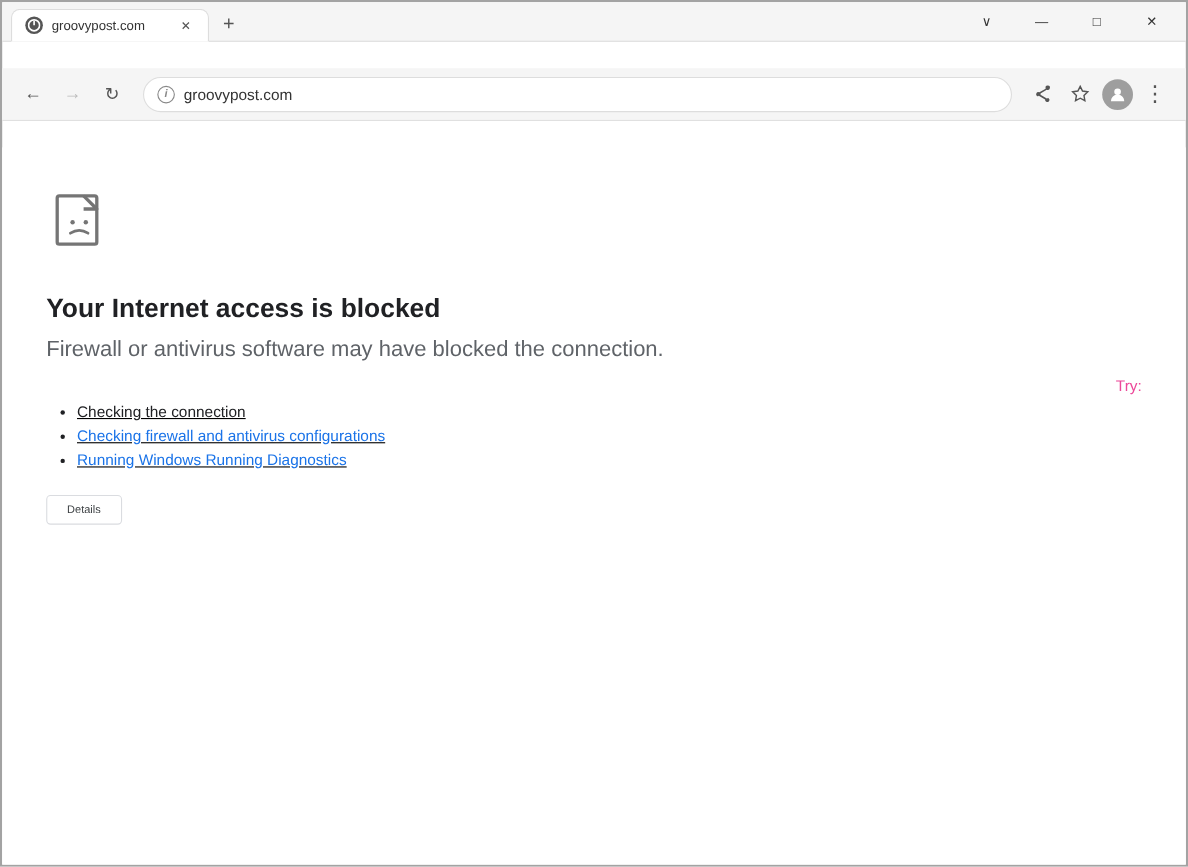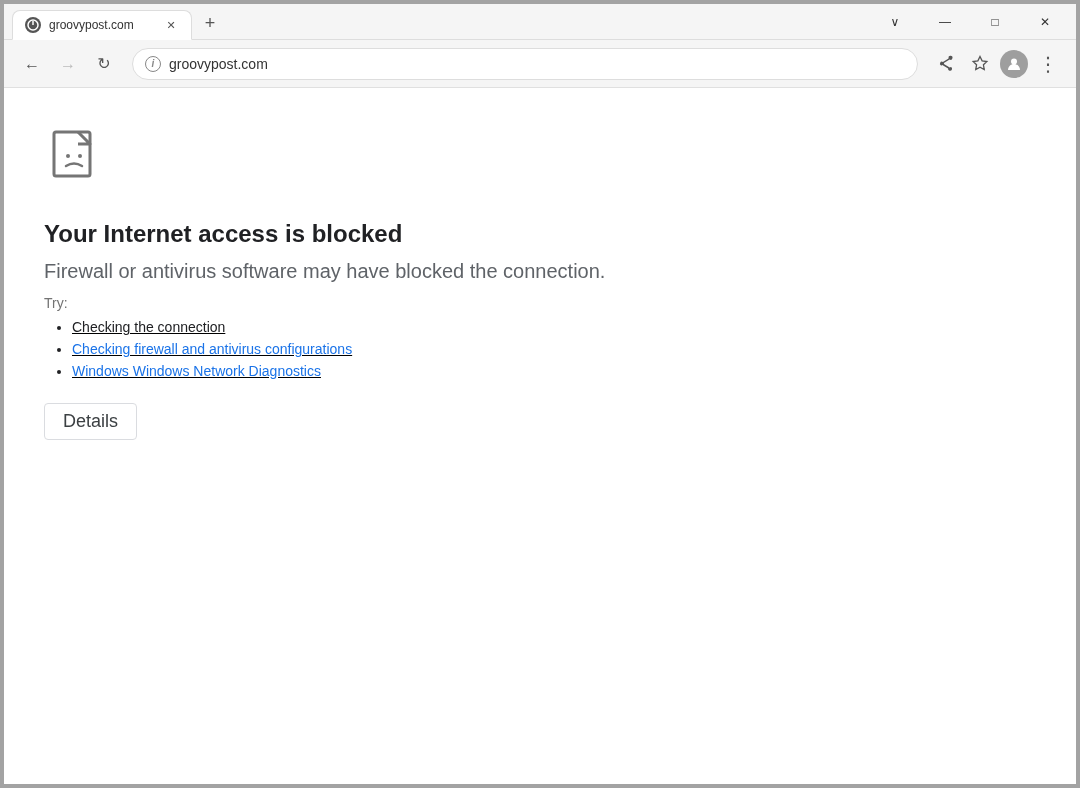--- a/index.html
+++ b/index.html
@@ -12,21 +12,22 @@
       overflow: hidden;
     }
 
     
     .window {
       width: 1080px;
       height: 788px;
       background: #fff;
       display: flex;
       flex-direction: column;
-      border: 4px solid #a3a3a3;
+      border: 2px solid #a3a3a3;
+      gap: 24px;
     }
 
     
     .title-bar {
       background: #f5f5f5;
       height: 36px;
       display: flex;
       align-items: center;
       padding: 0 0 0 8px;
       border-bottom: 1px solid #ddd;
@@ -246,22 +247,23 @@
     }
 
     .error-description {
       font-size: 20px;
       color: #5f6368;
       margin-bottom: 12px;
     }
 
     .try-label {
       font-size: 14px;
-      color: #737373;
+      color: #ec4899;
       margin-bottom: 8px;
+      text-align: right;
     }
 
     .suggestions-list {
       list-style: disc;
       padding-left: 28px;
       margin-bottom: 24px;
       text-decoration: underline;
     }
 
     .suggestions-list li {
@@ -280,21 +282,21 @@
       font-size: 12px;
       color: #80868b;
       margin-bottom: 32px;
     }
 
     .details-btn {
       padding: 7px 18px;
       border: 1px solid #dadce0;
       border-radius: 4px;
       background: #fff;
-      font-size: 18px;
+      font-size: 10px;
       color: #3c4043;
       cursor: pointer;
       font-family: inherit;
     }
   </style>
 </head>
 <body>
 
 <div class="window">
 
@@ -378,21 +380,21 @@
     <p class="try-label">Try:</p>
 
     <ul class="suggestions-list">
       <li>
         <span>Checking the connection</span>
       </li>
       <li>
         <a href="#">Checking firewall and antivirus configurations</a>
       </li>
       <li>
-        <a href="#">Windows Windows Network Diagnostics</a>
+        <a href="#">Running Windows Running Diagnostics</a>
       </li>
     </ul>
 
 
     <button class="details-btn">Details</button>
 
   </div>
 
 </div>
 

